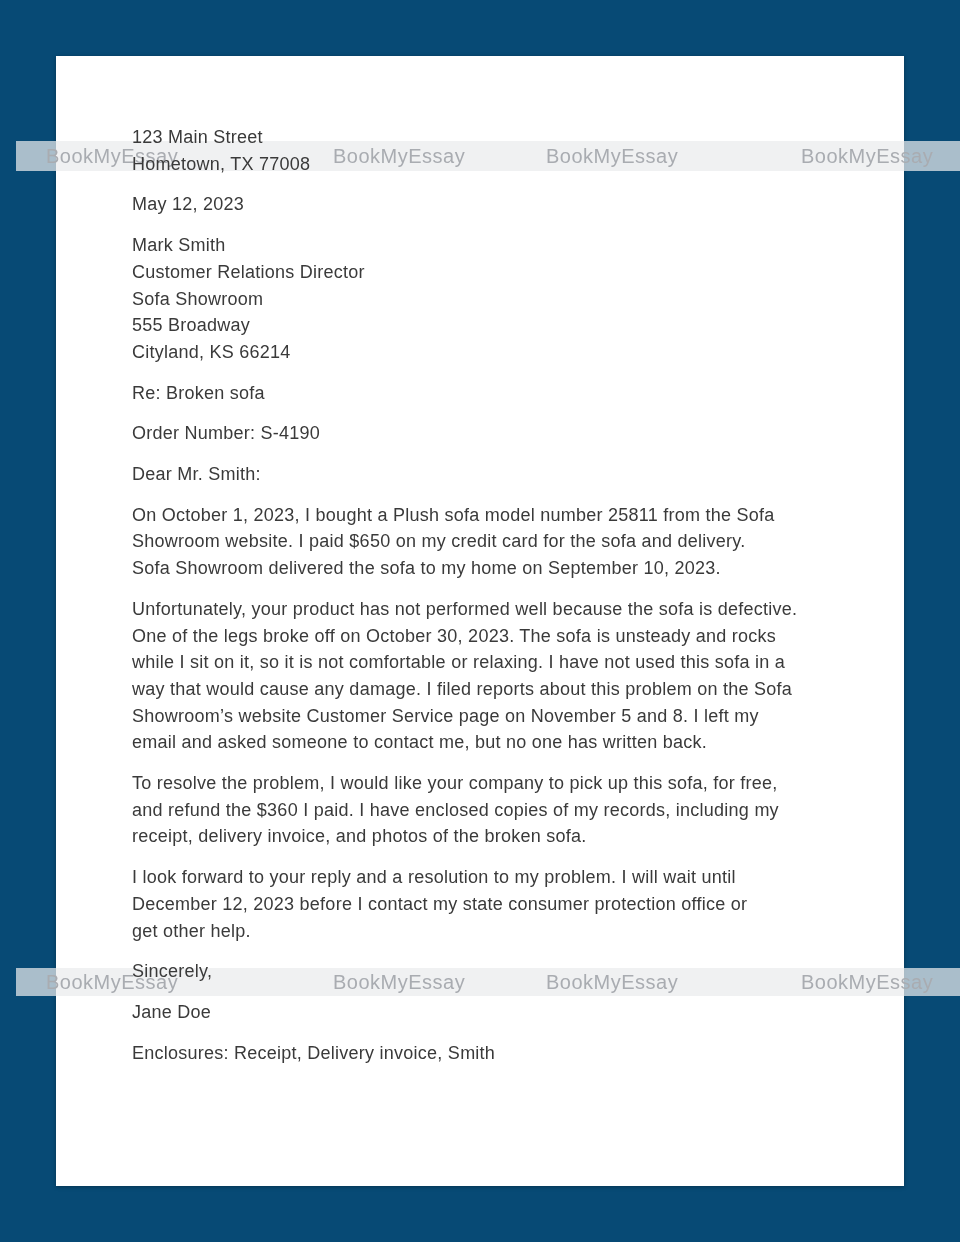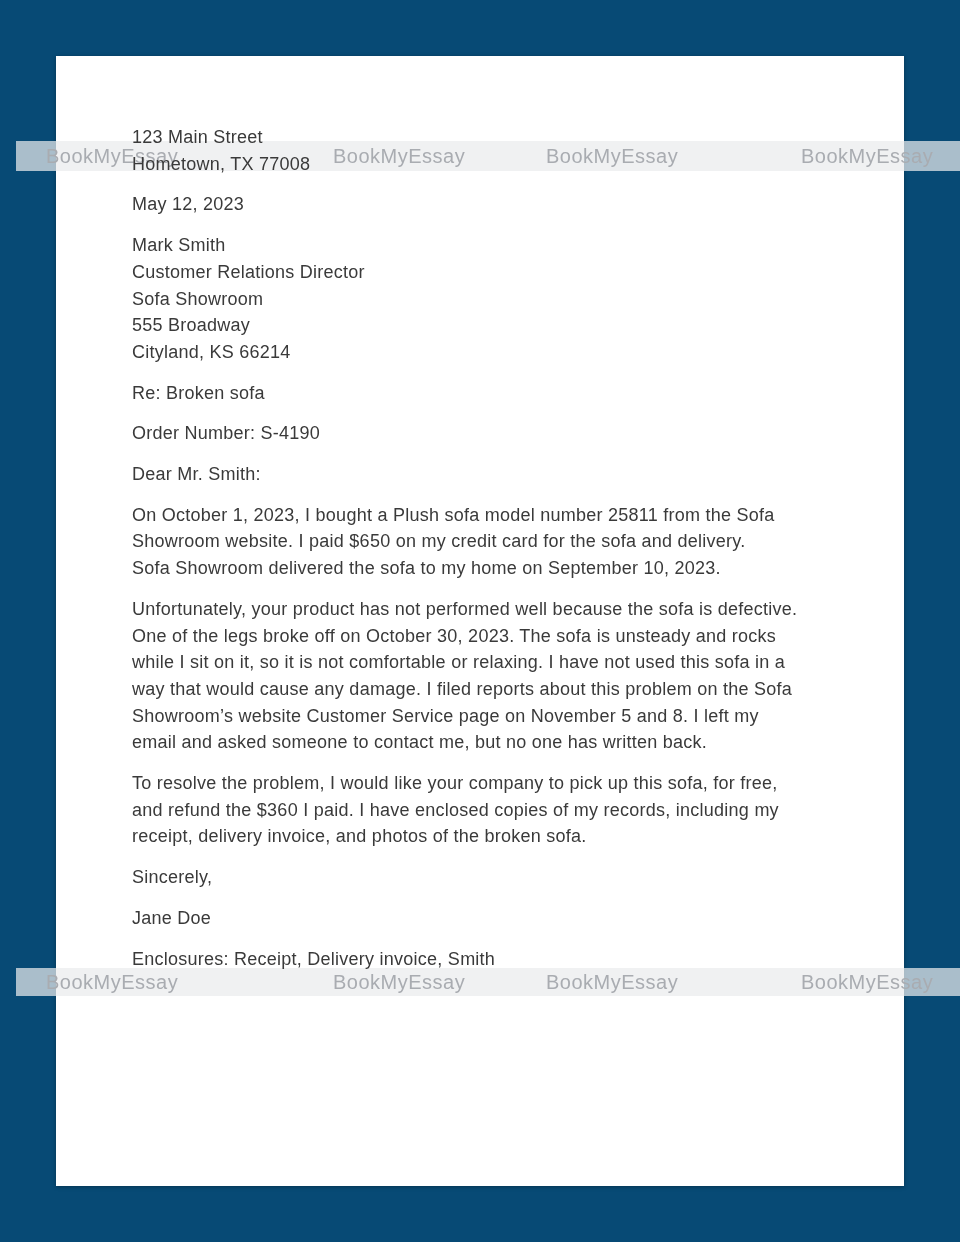--- a/index.html
+++ b/index.html
@@ -86,16 +86,19 @@
 Sofa Showroom delivered the sofa to my home on September 10, 2023.</p>
   <p>Unfortunately, your product has not performed well because the sofa is defective.
 One of the legs broke off on October 30, 2023. The sofa is unsteady and rocks
 while I sit on it, so it is not comfortable or relaxing. I have not used this sofa in a
 way that would cause any damage. I filed reports about this problem on the Sofa
 Showroom’s website Customer Service page on November 5 and 8. I left my
 email and asked someone to contact me, but no one has written back.</p>
   <p>To resolve the problem, I would like your company to pick up this sofa, for free,
 and refund the $360 I paid. I have enclosed copies of my records, including my
 receipt, delivery invoice, and photos of the broken sofa.</p>
+  <p>I look forward to your reply and a resolution to my problem. I will wait until
+December 12, 2023 before I contact my state consumer protection office or
+get other help.</p>
   <p>Sincerely,</p>
   <p>Jane Doe</p>
   <p>Enclosures: Receipt, Delivery invoice, Smith</p>
 </div>
 
 </body></html>

